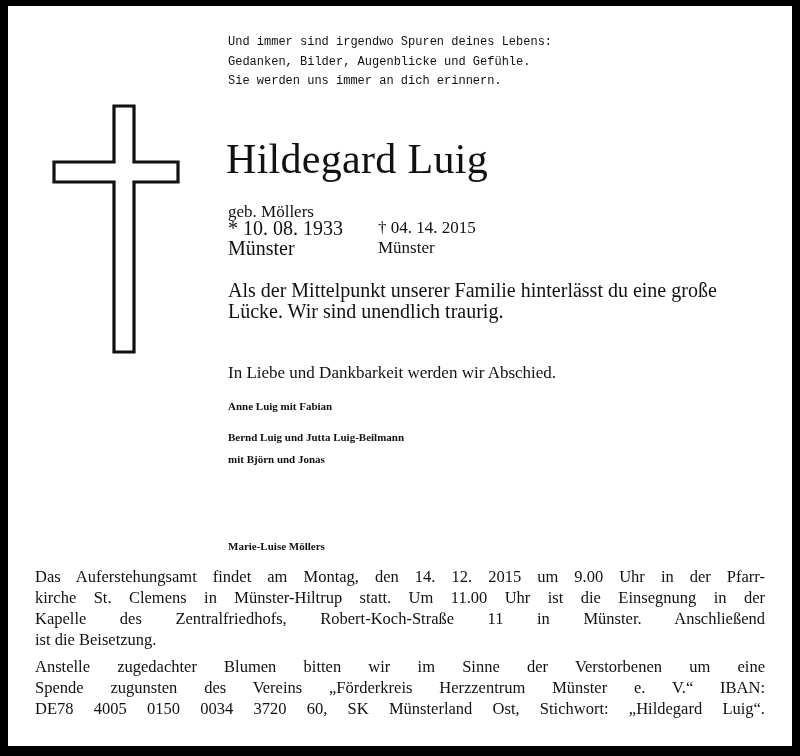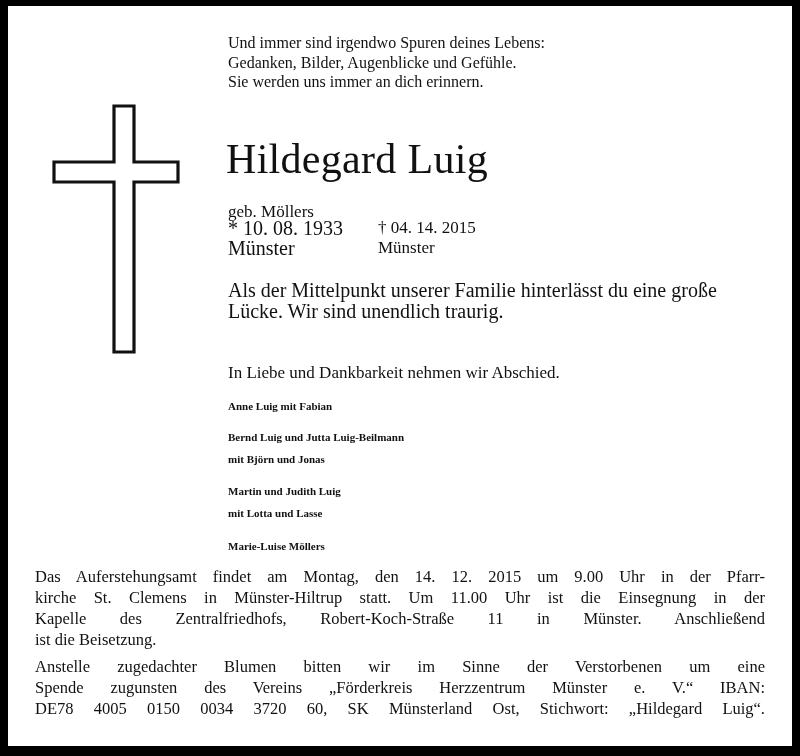--- a/index.html
+++ b/index.html
@@ -3,21 +3,21 @@
 <meta charset="utf-8">
 <style>
   html, body { margin: 0; padding: 0; background: #000; }
   body { width: 800px; height: 756px; position: relative; overflow: hidden; }
   .page {
     position: absolute; left: 8px; top: 6px; width: 784px; height: 740px;
     background: #fff; color: #111;
     font-family: "Liberation Serif", "DejaVu Serif", serif;
   }
   .abs { position: absolute; white-space: nowrap; }
-  .motto { left: 220px; top: 27px; font-size: 16px; line-height: 19.5px; }
+  .motto { left: 220px; top: 27px; font-size: 12px; line-height: 19.5px; font-family: Liberation Mono, monospace; }
   .cross { position: absolute; left: 44px; top: 98px; width: 128px; height: 250px; }
   .name { left: 218px; top: 130px; font-size: 42px; line-height: 46px; letter-spacing: 0.3px; text-align: right; }
   .geb { left: 220px; top: 180px; font-size: 17px; line-height: 20px; margin-top: 16px; }
   .born { left: 220px; top: 212px; font-size: 20px; line-height: 20px; }
   .died { left: 370px; top: 212px; font-size: 17px; line-height: 20px; }
   .msg { left: 220px; top: 274px; font-size: 20px; line-height: 21px; }
   .fare { left: 220px; top: 356px; font-size: 17px; line-height: 21px; }
   .fam { left: 220px; font-weight: bold; font-size: 11px; line-height: 22px; }
   .para { left: 27px; width: 730px; font-size: 16.5px; line-height: 21px; text-align: justify; white-space: normal; }
   .line { display: block; text-align: justify; text-align-last: justify; }
@@ -48,32 +48,28 @@
   <div class="abs died">
     <div>† 04. 14. 2015</div>
     <div>Münster</div>
   </div>
 
   <div class="abs msg">
     <div>Als der Mittelpunkt unserer Familie hinterlässt du eine große</div>
     <div>Lücke. Wir sind unendlich traurig.</div>
   </div>
 
-  <div class="abs fare">In Liebe und Dankbarkeit nehmen wir Abschied.</div>
+  <div class="abs fare">In Liebe und Dankbarkeit werden wir Abschied.</div>
 
   <div class="abs fam" style="top:389px">
     <div>Anne Luig mit Fabian</div>
   </div>
   <div class="abs fam" style="top:420px">
     <div>Bernd Luig und Jutta Luig-Beilmann</div>
     <div>mit Björn und Jonas</div>
-  </div>
-  <div class="abs fam" style="top:474px">
-    <div>Martin und Judith Luig</div>
-    <div>mit Lotta und Lasse</div>
   </div>
   <div class="abs fam" style="top:529px">
     <div>Marie-Luise Möllers</div>
   </div>
 
   <div class="abs para" style="top:560px">
     <span class="line">Das Auferstehungsamt findet am Montag, den 14. 12. 2015 um 9.00 Uhr in der Pfarr-</span>
     <span class="line">kirche St. Clemens in Münster-Hiltrup statt. Um 11.00 Uhr ist die Einsegnung in der</span>
     <span class="line">Kapelle des Zentralfriedhofs, Robert-Koch-Straße 11 in Münster. Anschließend</span>
     <span class="line last">ist die Beisetzung.</span>

